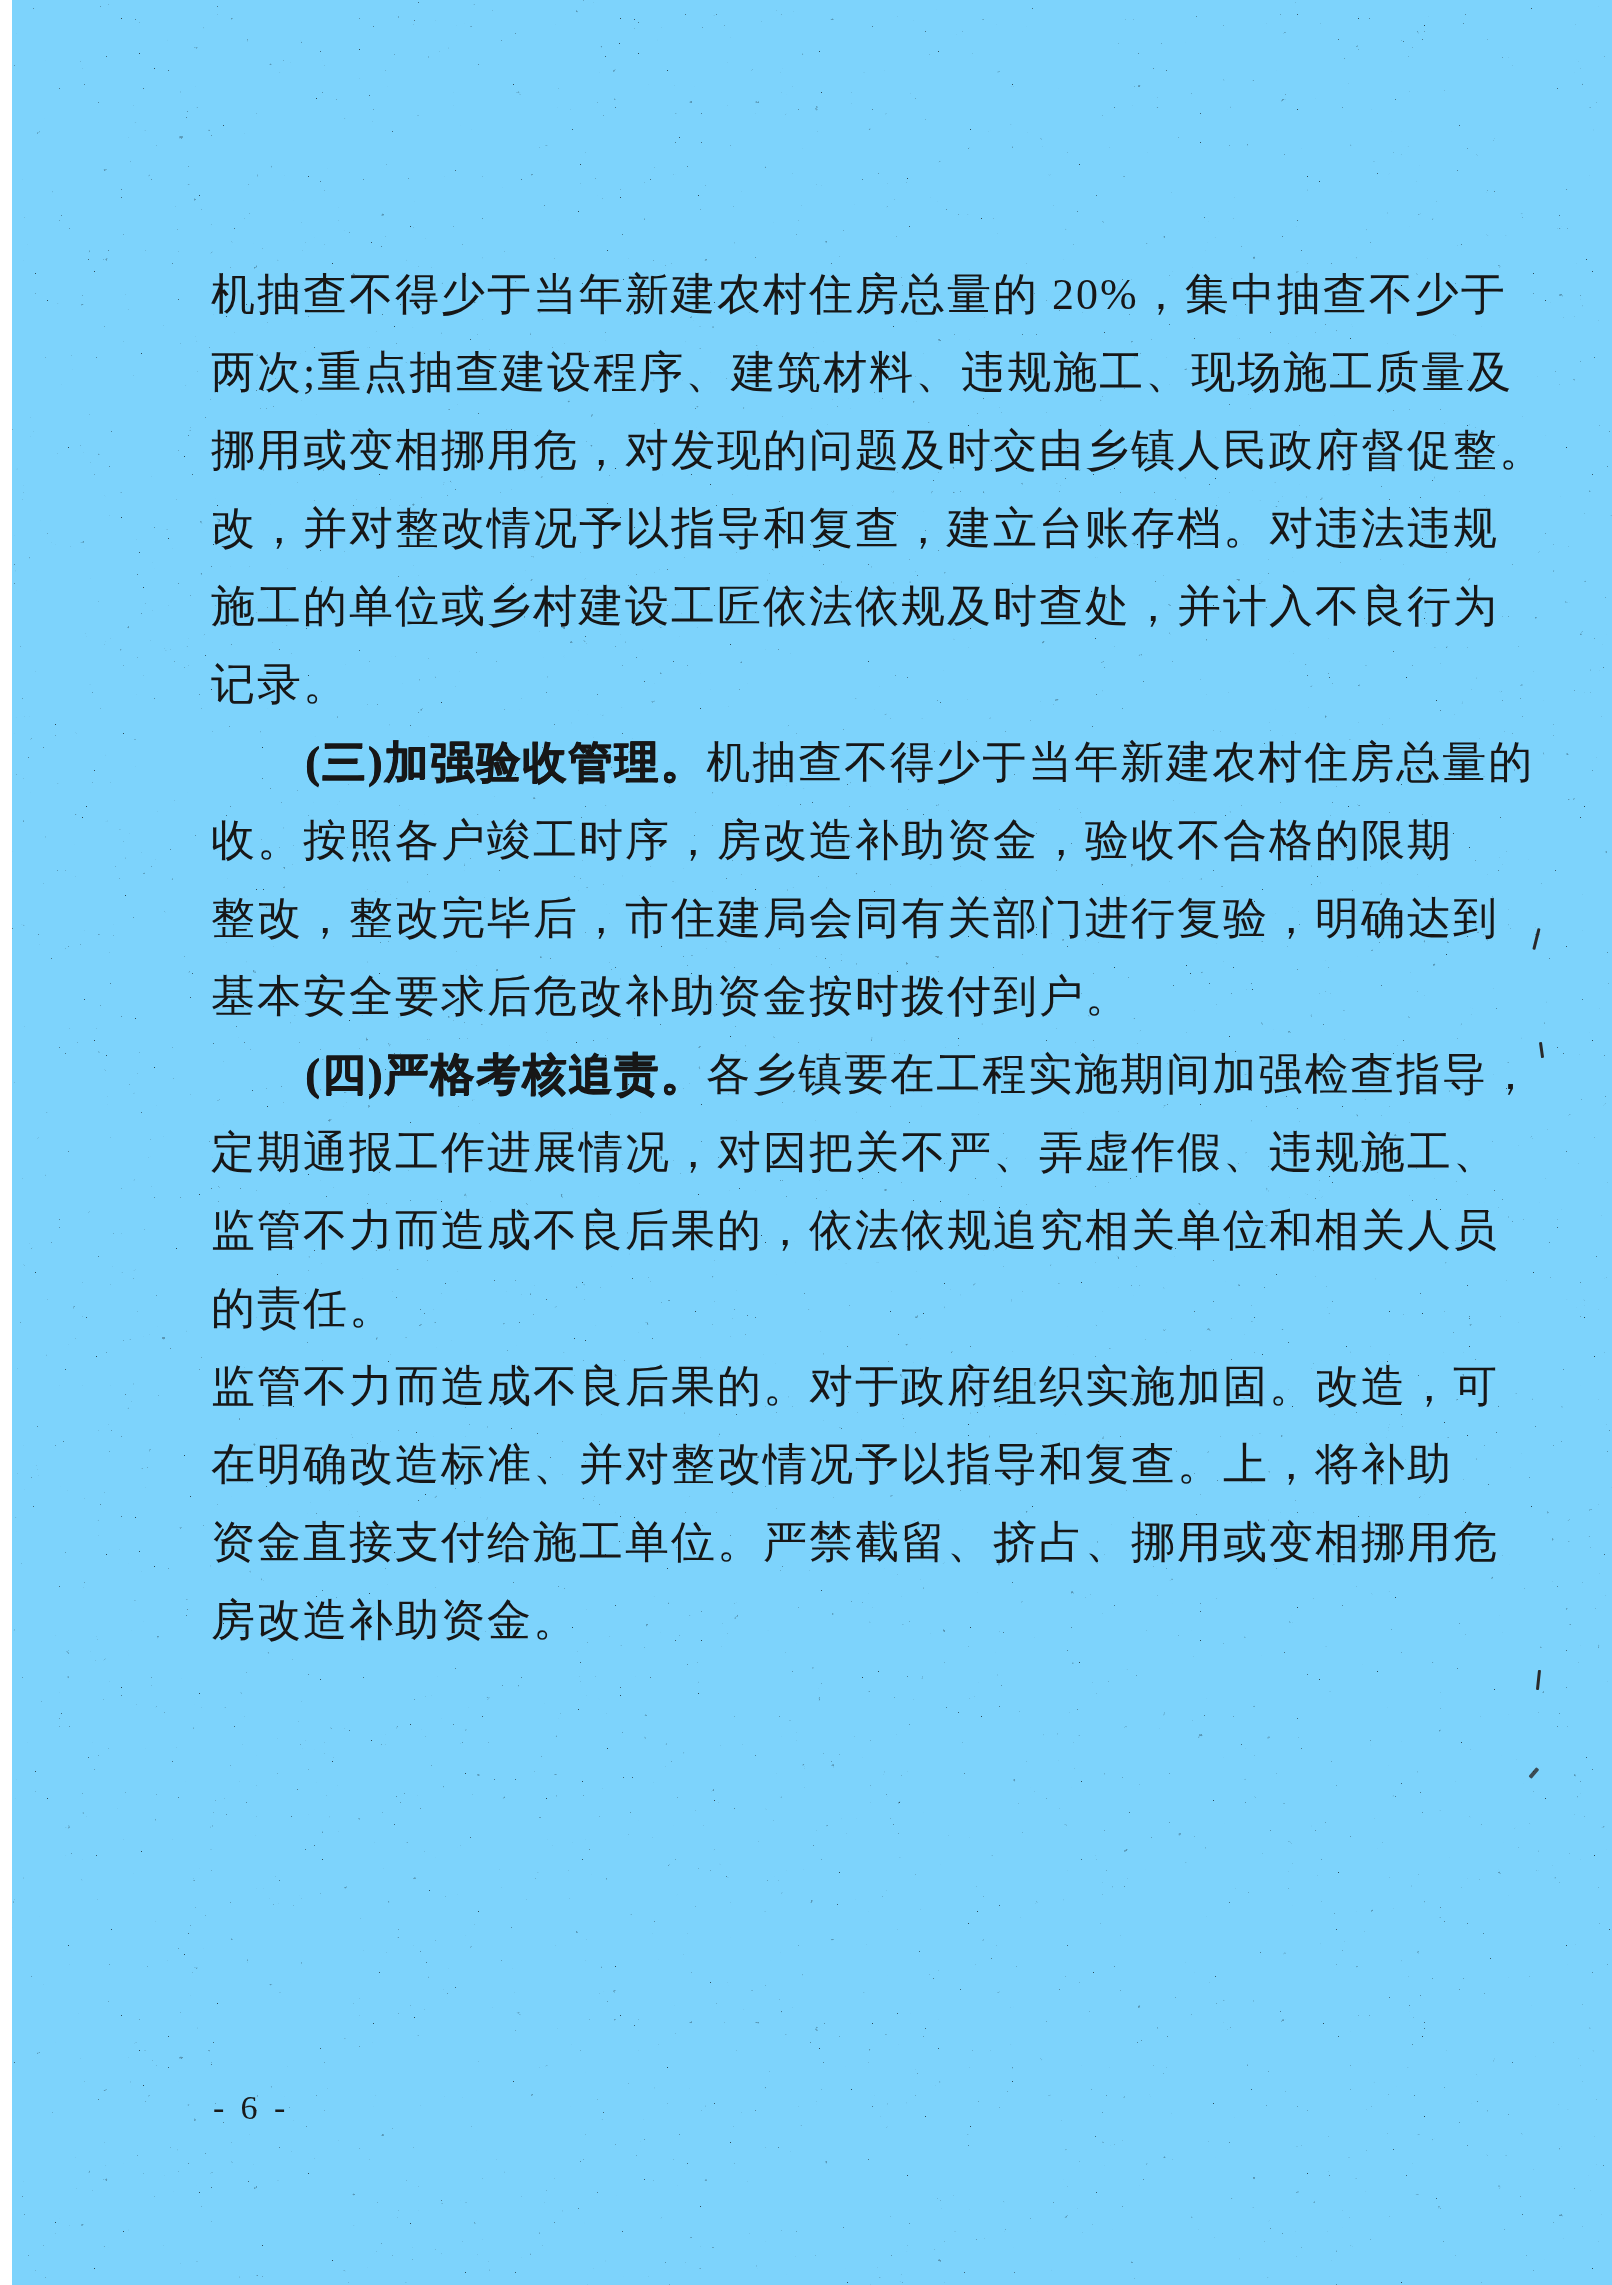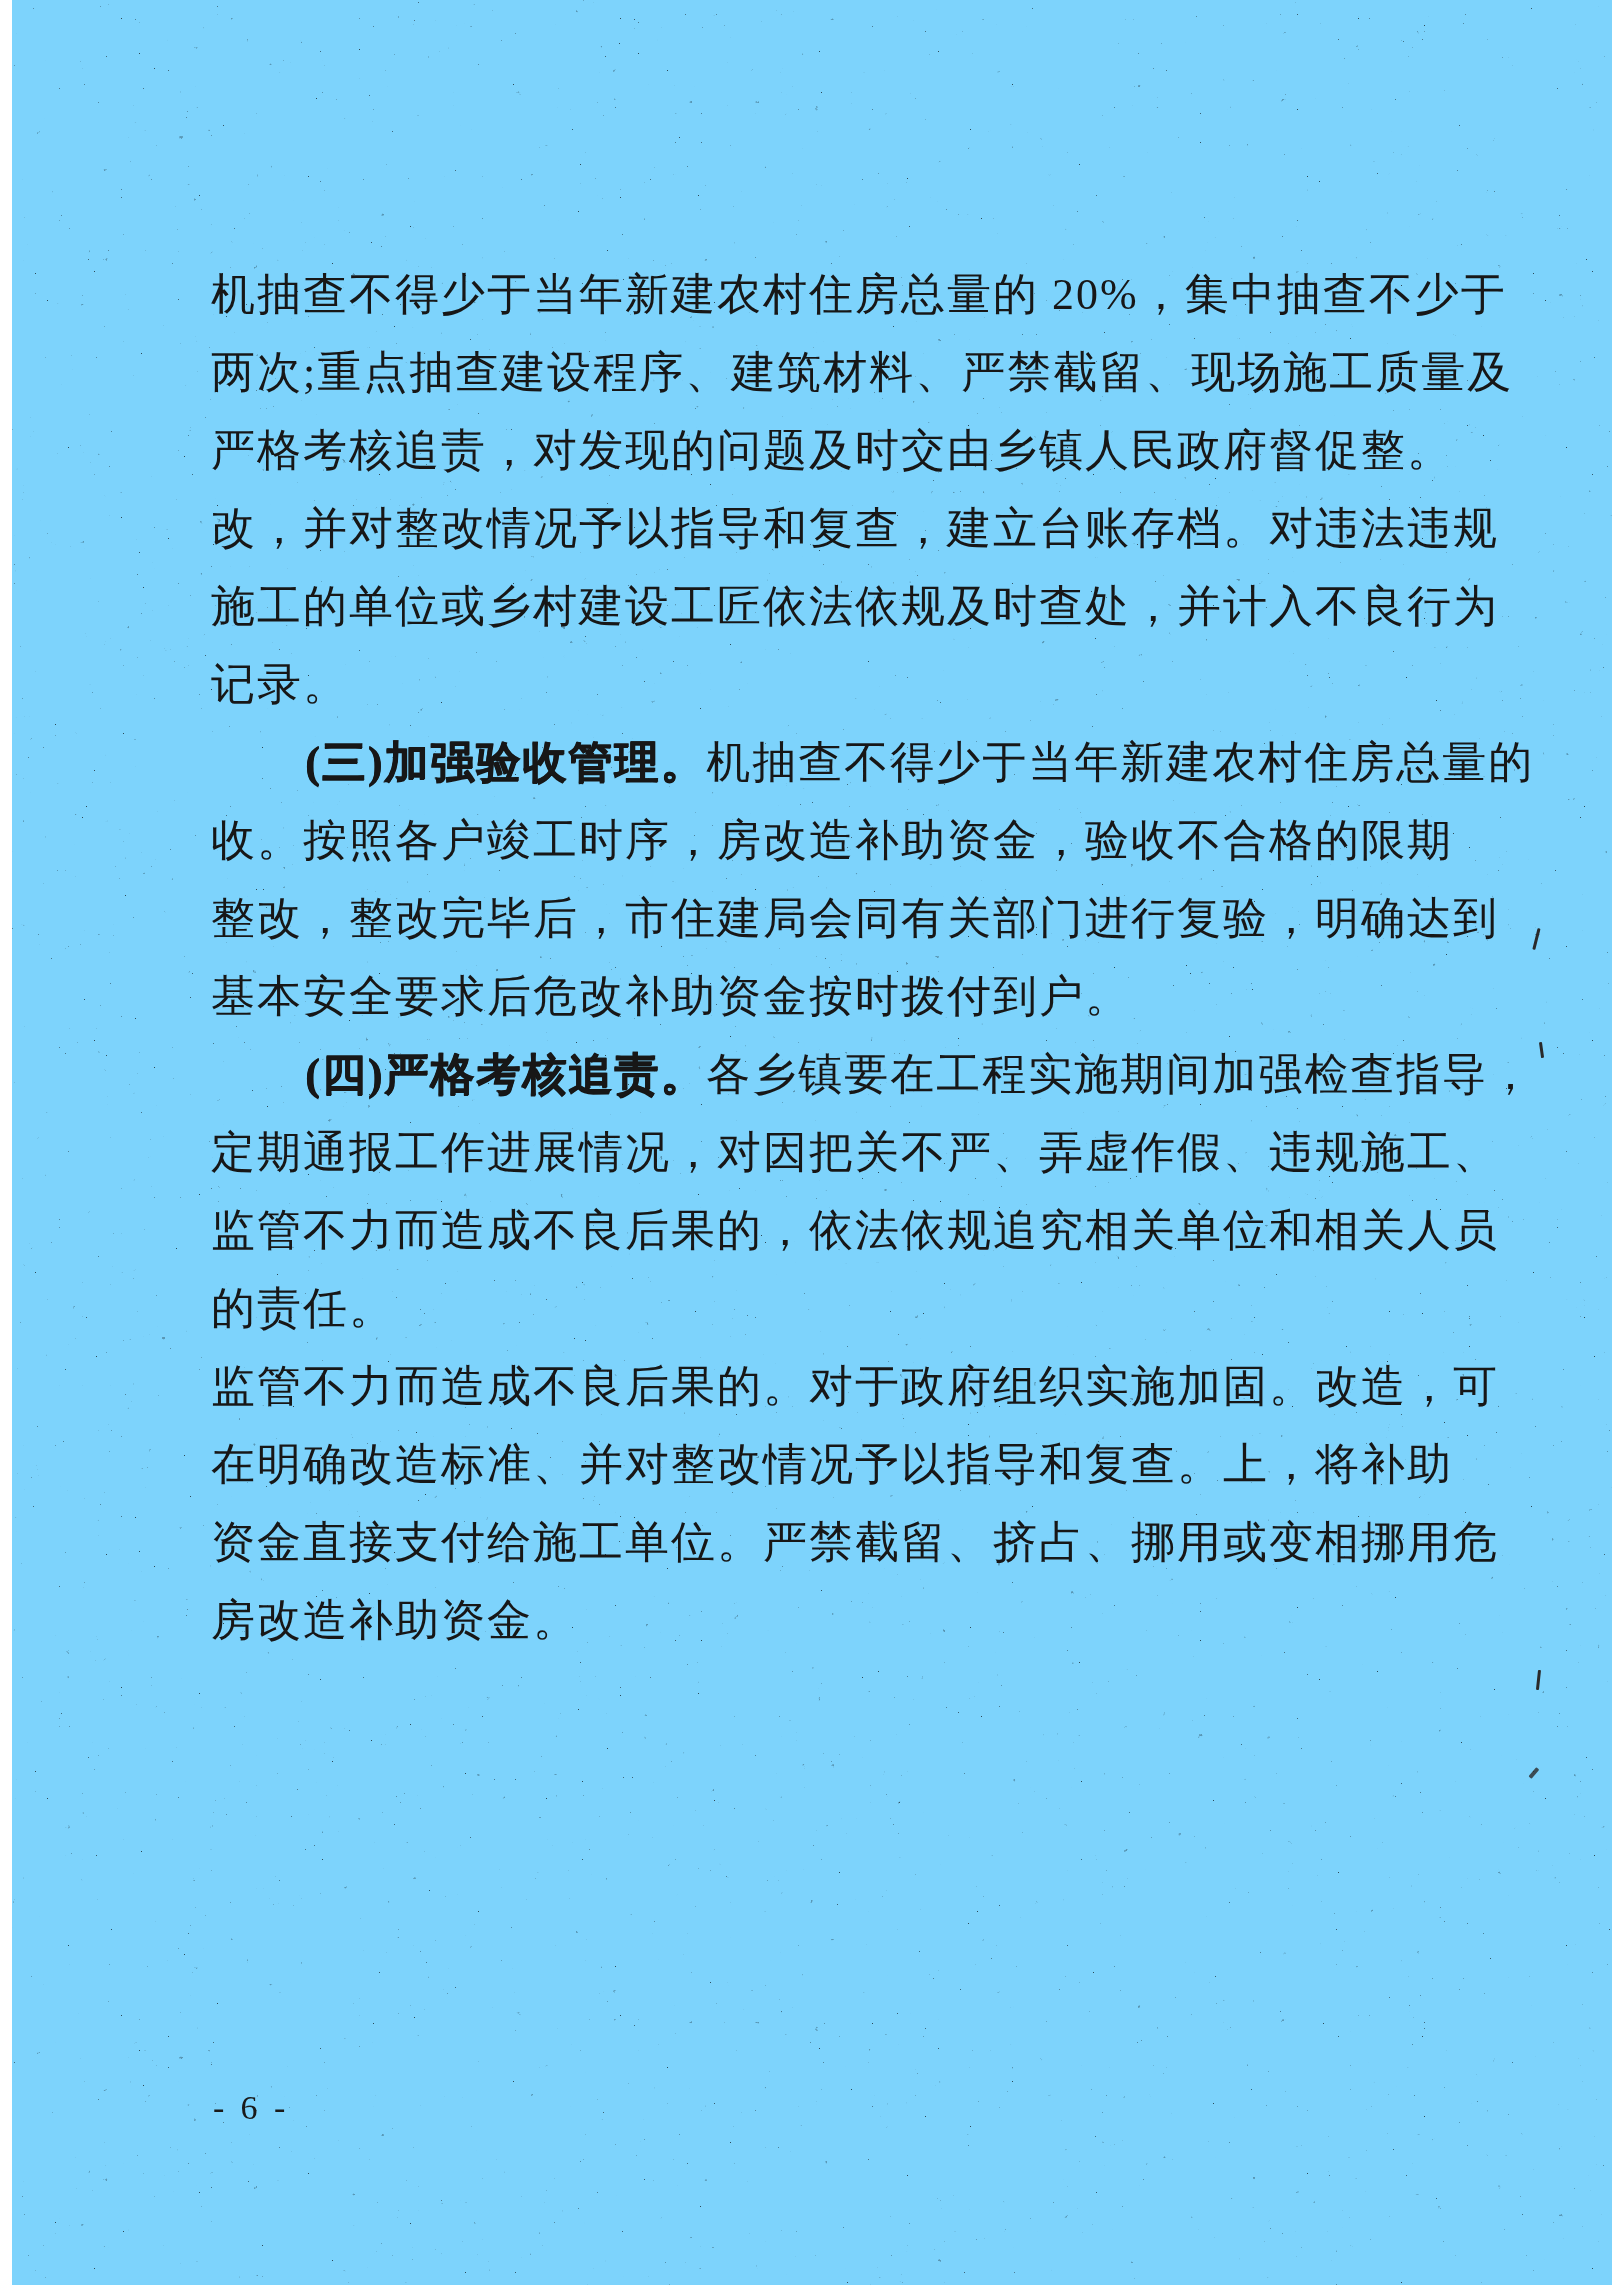--- a/index.html
+++ b/index.html
@@ -67,22 +67,22 @@
   </svg>
 
   <div class="edge-dots"></div>
   <div class="art art1"></div>
   <div class="art art2"></div>
   <div class="art art3"></div>
   <div class="art art4"></div>
 
   <div class="doc">
       <div class="line">机抽查不得少于当年新建农村住房总量的 20%，集中抽查不少于</div>
-      <div class="line">两次;重点抽查建设程序、建筑材料、严禁截留、现场施工质量及</div>
-      <div class="line">严格考核追责，对发现的问题及时交由乡镇人民政府督促整。</div>
+      <div class="line">两次;重点抽查建设程序、建筑材料、违规施工、现场施工质量及</div>
+      <div class="line">挪用或变相挪用危，对发现的问题及时交由乡镇人民政府督促整。</div>
       <div class="line">改，并对整改情况予以指导和复查，建立台账存档。对违法违规</div>
       <div class="line">施工的单位或乡村建设工匠依法依规及时查处，并计入不良行为</div>
       <div class="line">记录。</div>
       <div class="line indent"><span class="hd">(三)加强验收管理。</span><span>机抽查不得少于当年新建农村住房总量的</span></div>
       <div class="line">收。按照各户竣工时序，房改造补助资金，验收不合格的限期</div>
       <div class="line">整改，整改完毕后，市住建局会同有关部门进行复验，明确达到</div>
       <div class="line">基本安全要求后危改补助资金按时拨付到户。</div>
       <div class="line indent"><span class="hd">(四)严格考核追责。</span><span>各乡镇要在工程实施期间加强检查指导，</span></div>
       <div class="line">定期通报工作进展情况，对因把关不严、弄虚作假、违规施工、</div>
       <div class="line">监管不力而造成不良后果的，依法依规追究相关单位和相关人员</div>

